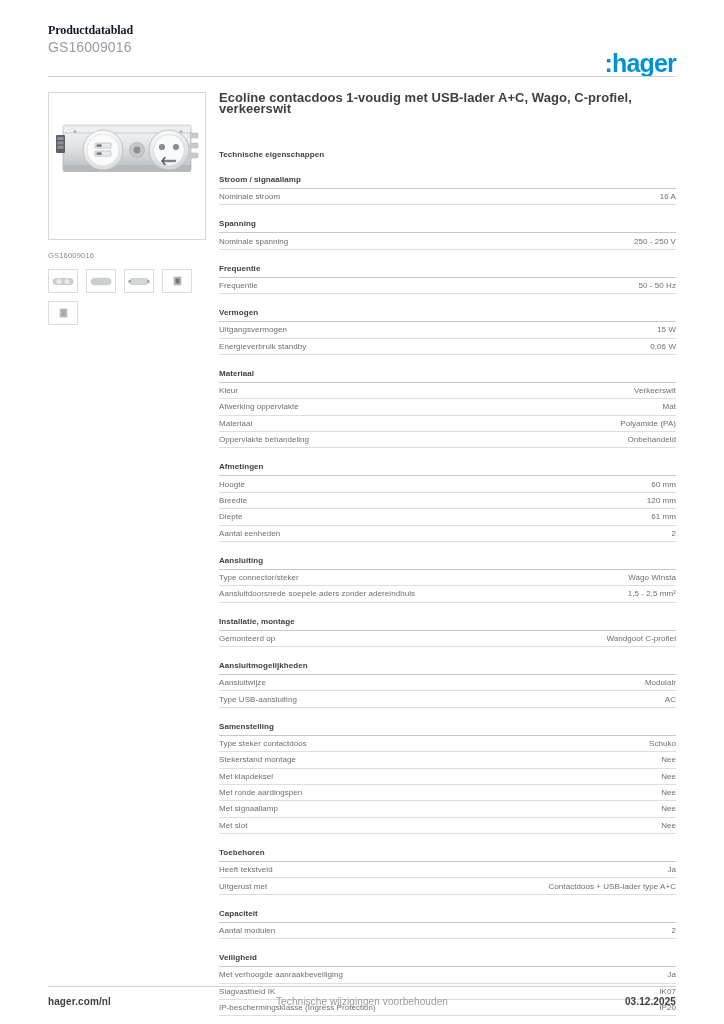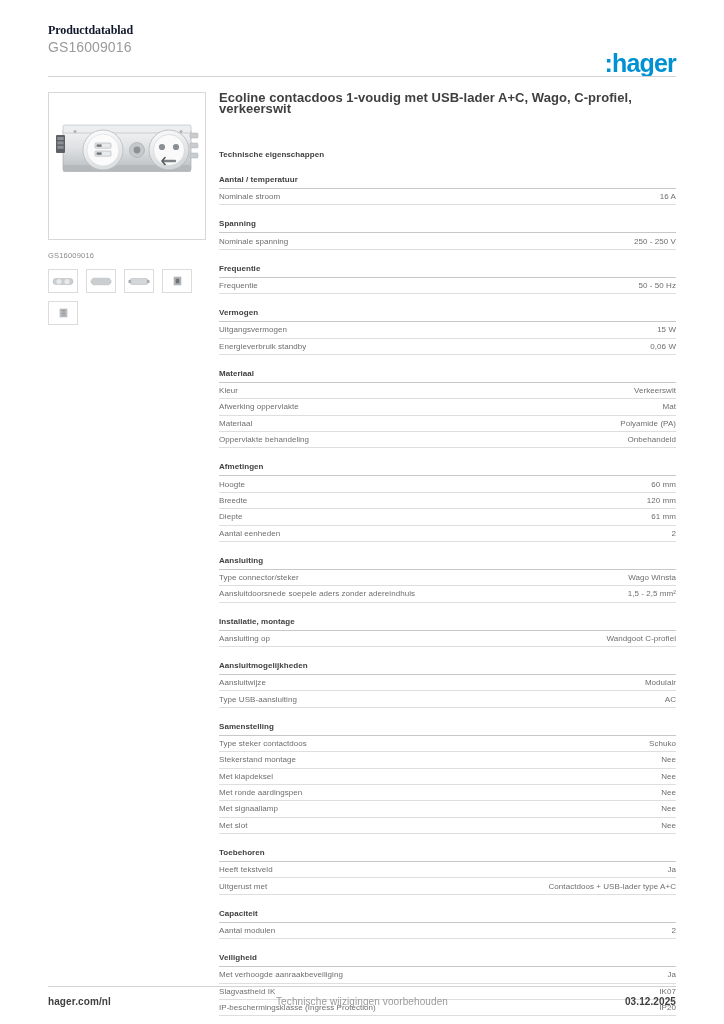--- a/index.html
+++ b/index.html
@@ -309,21 +309,21 @@
         </svg>
       </div>
     </div>
   </div>
 
   <div class="right-col">
     <div class="product-desc">Ecoline contacdoos 1-voudig met USB-lader A+C, Wago, C-profiel, verkeerswit</div>
     <div class="tech-heading">Technische eigenschappen</div>
     <div id="spec-groups-container">
         <div class="spec-group">
-          <div class="group-title">Aantal / temperatuur</div>
+          <div class="group-title">Stroom / signaallamp</div>
           <div class="spec-row">
             <span class="spec-label">Nominale stroom</span>
             <span class="spec-value">16 A</span>
           </div>
         </div>
         <div class="spec-group">
           <div class="group-title">Spanning</div>
           <div class="spec-row">
             <span class="spec-label">Nominale spanning</span>
             <span class="spec-value">250 - 250 V</span>
@@ -392,21 +392,21 @@
             <span class="spec-value">Wago Winsta</span>
           </div>
           <div class="spec-row">
             <span class="spec-label">Aansluitdoorsnede soepele aders zonder adereindhuls</span>
             <span class="spec-value">1,5 - 2,5 mm²</span>
           </div>
         </div>
         <div class="spec-group">
           <div class="group-title">Installatie, montage</div>
           <div class="spec-row">
-            <span class="spec-label">Aansluiting op</span>
+            <span class="spec-label">Gemonteerd op</span>
             <span class="spec-value">Wandgoot C-profiel</span>
           </div>
         </div>
         <div class="spec-group">
           <div class="group-title">Aansluitmogelijkheden</div>
           <div class="spec-row">
             <span class="spec-label">Aansluitwijze</span>
             <span class="spec-value">Modulair</span>
           </div>
           <div class="spec-row">

